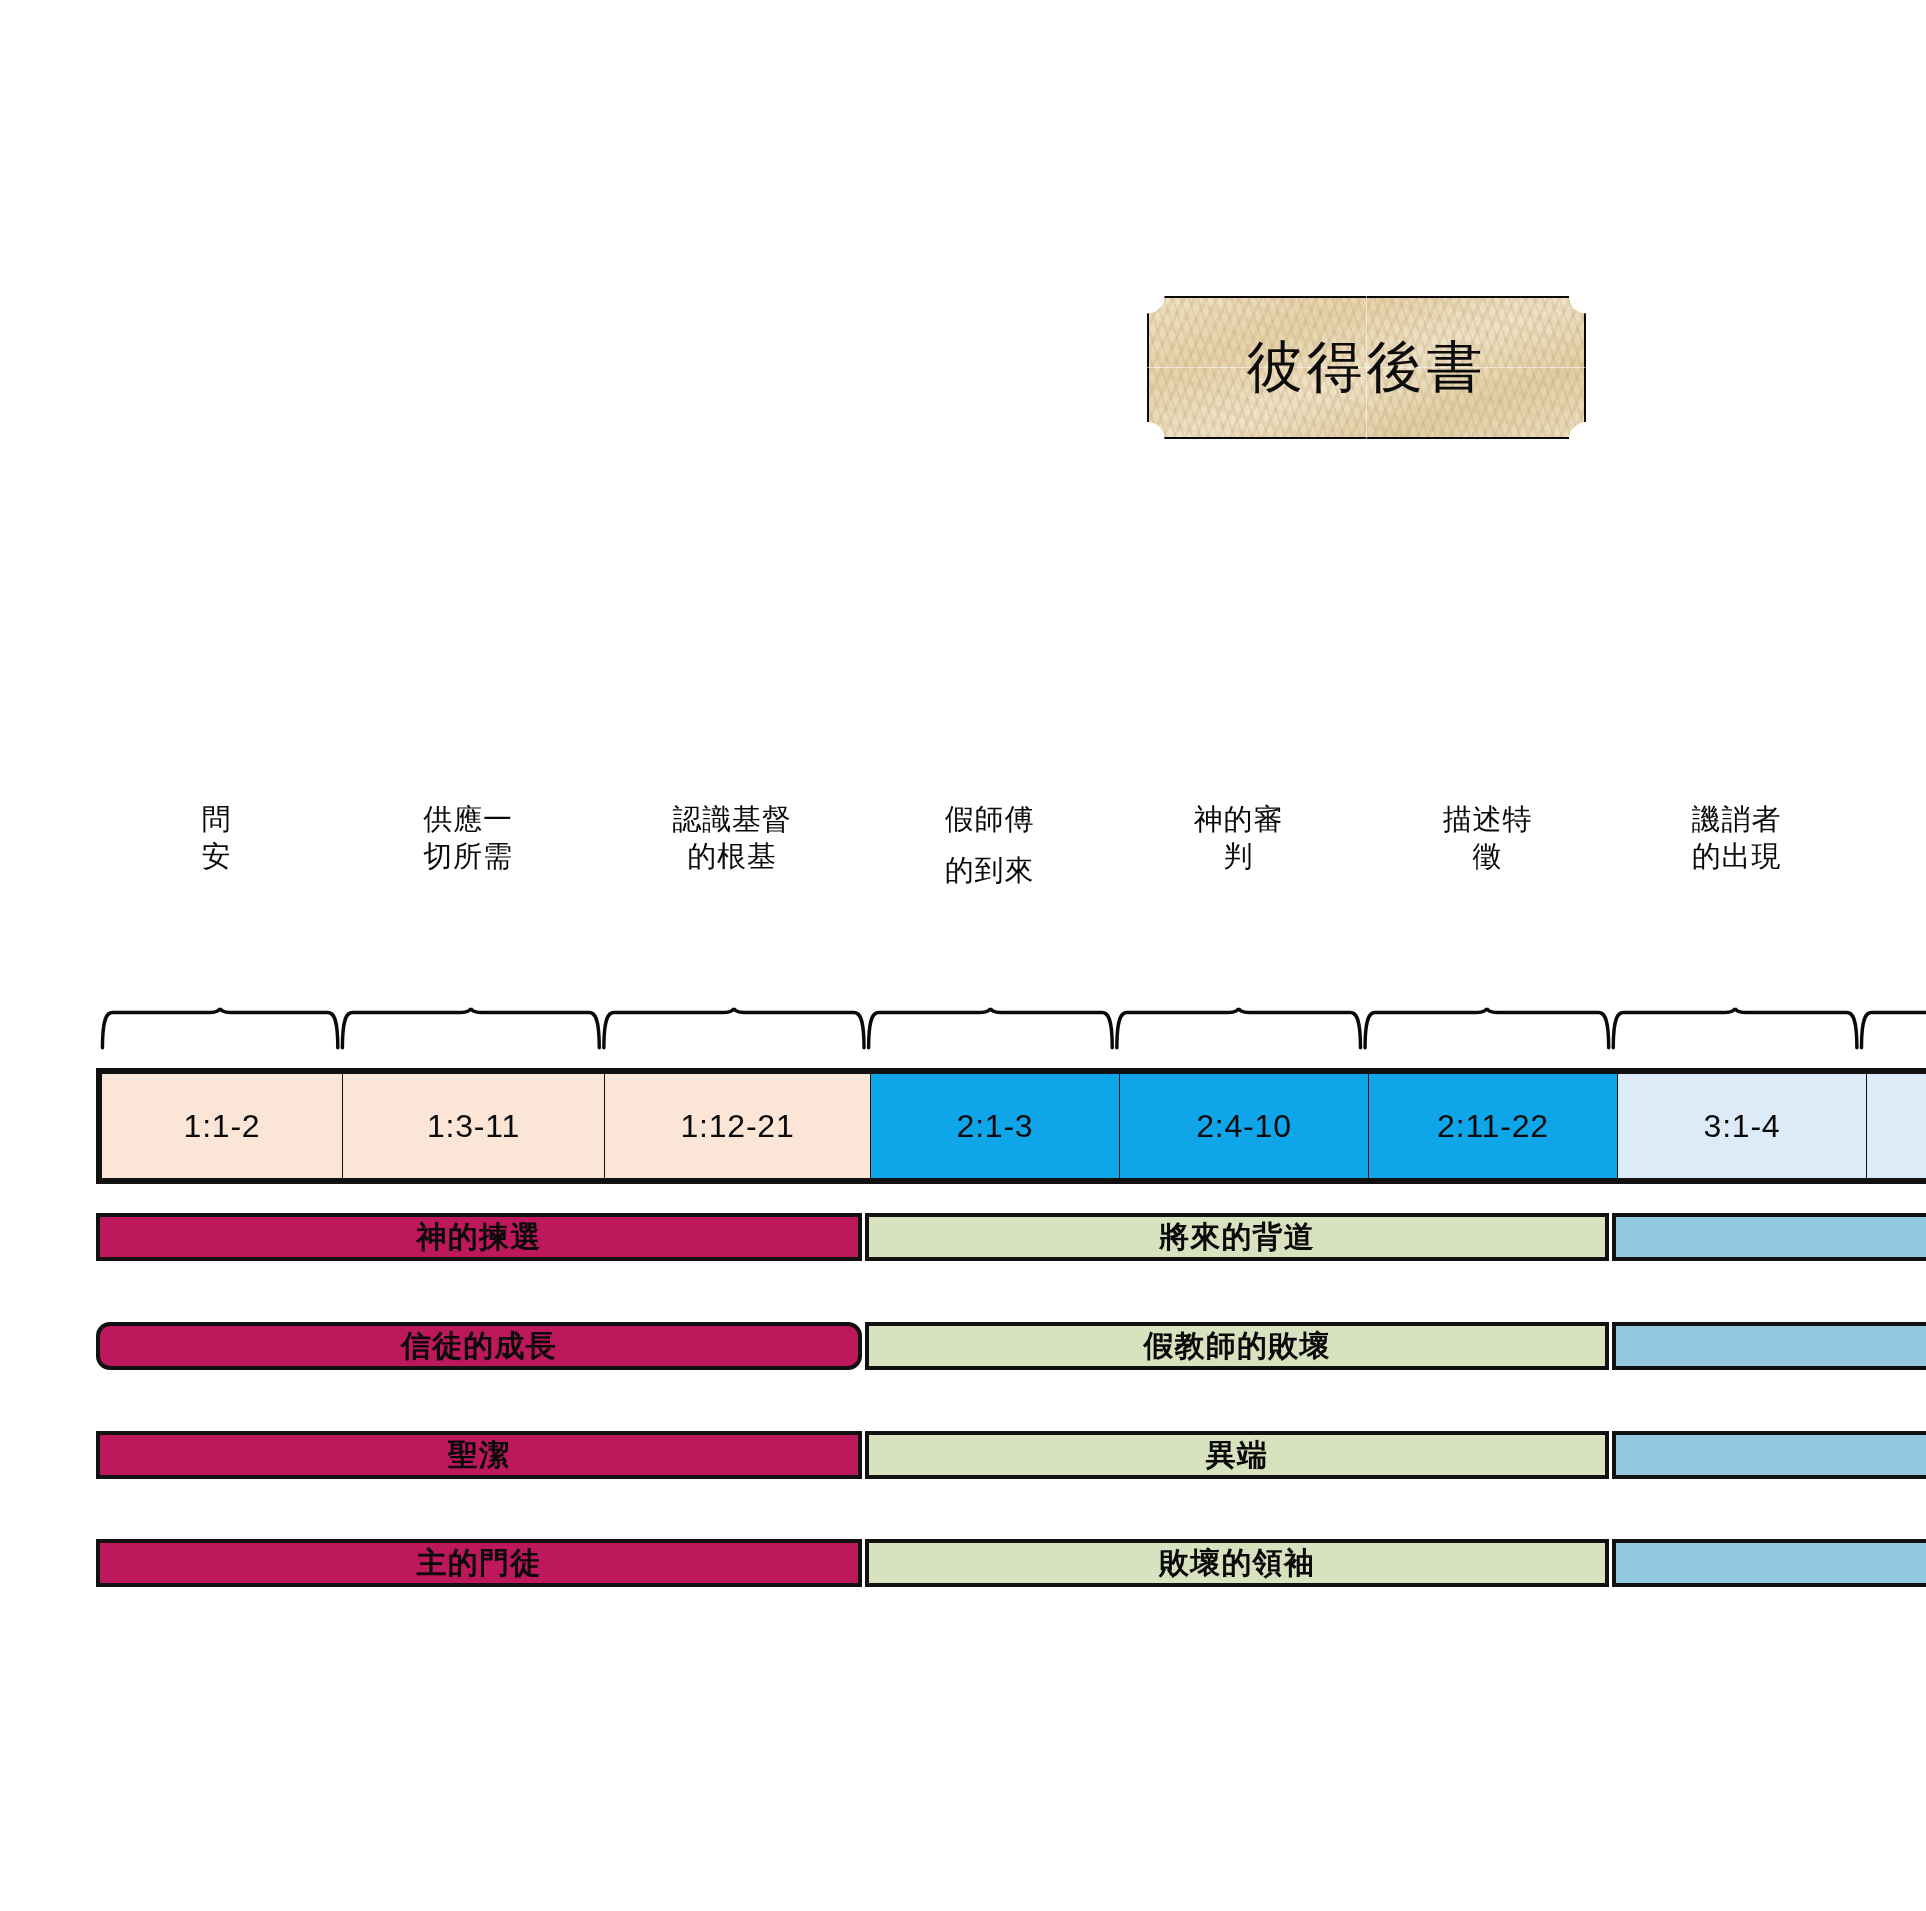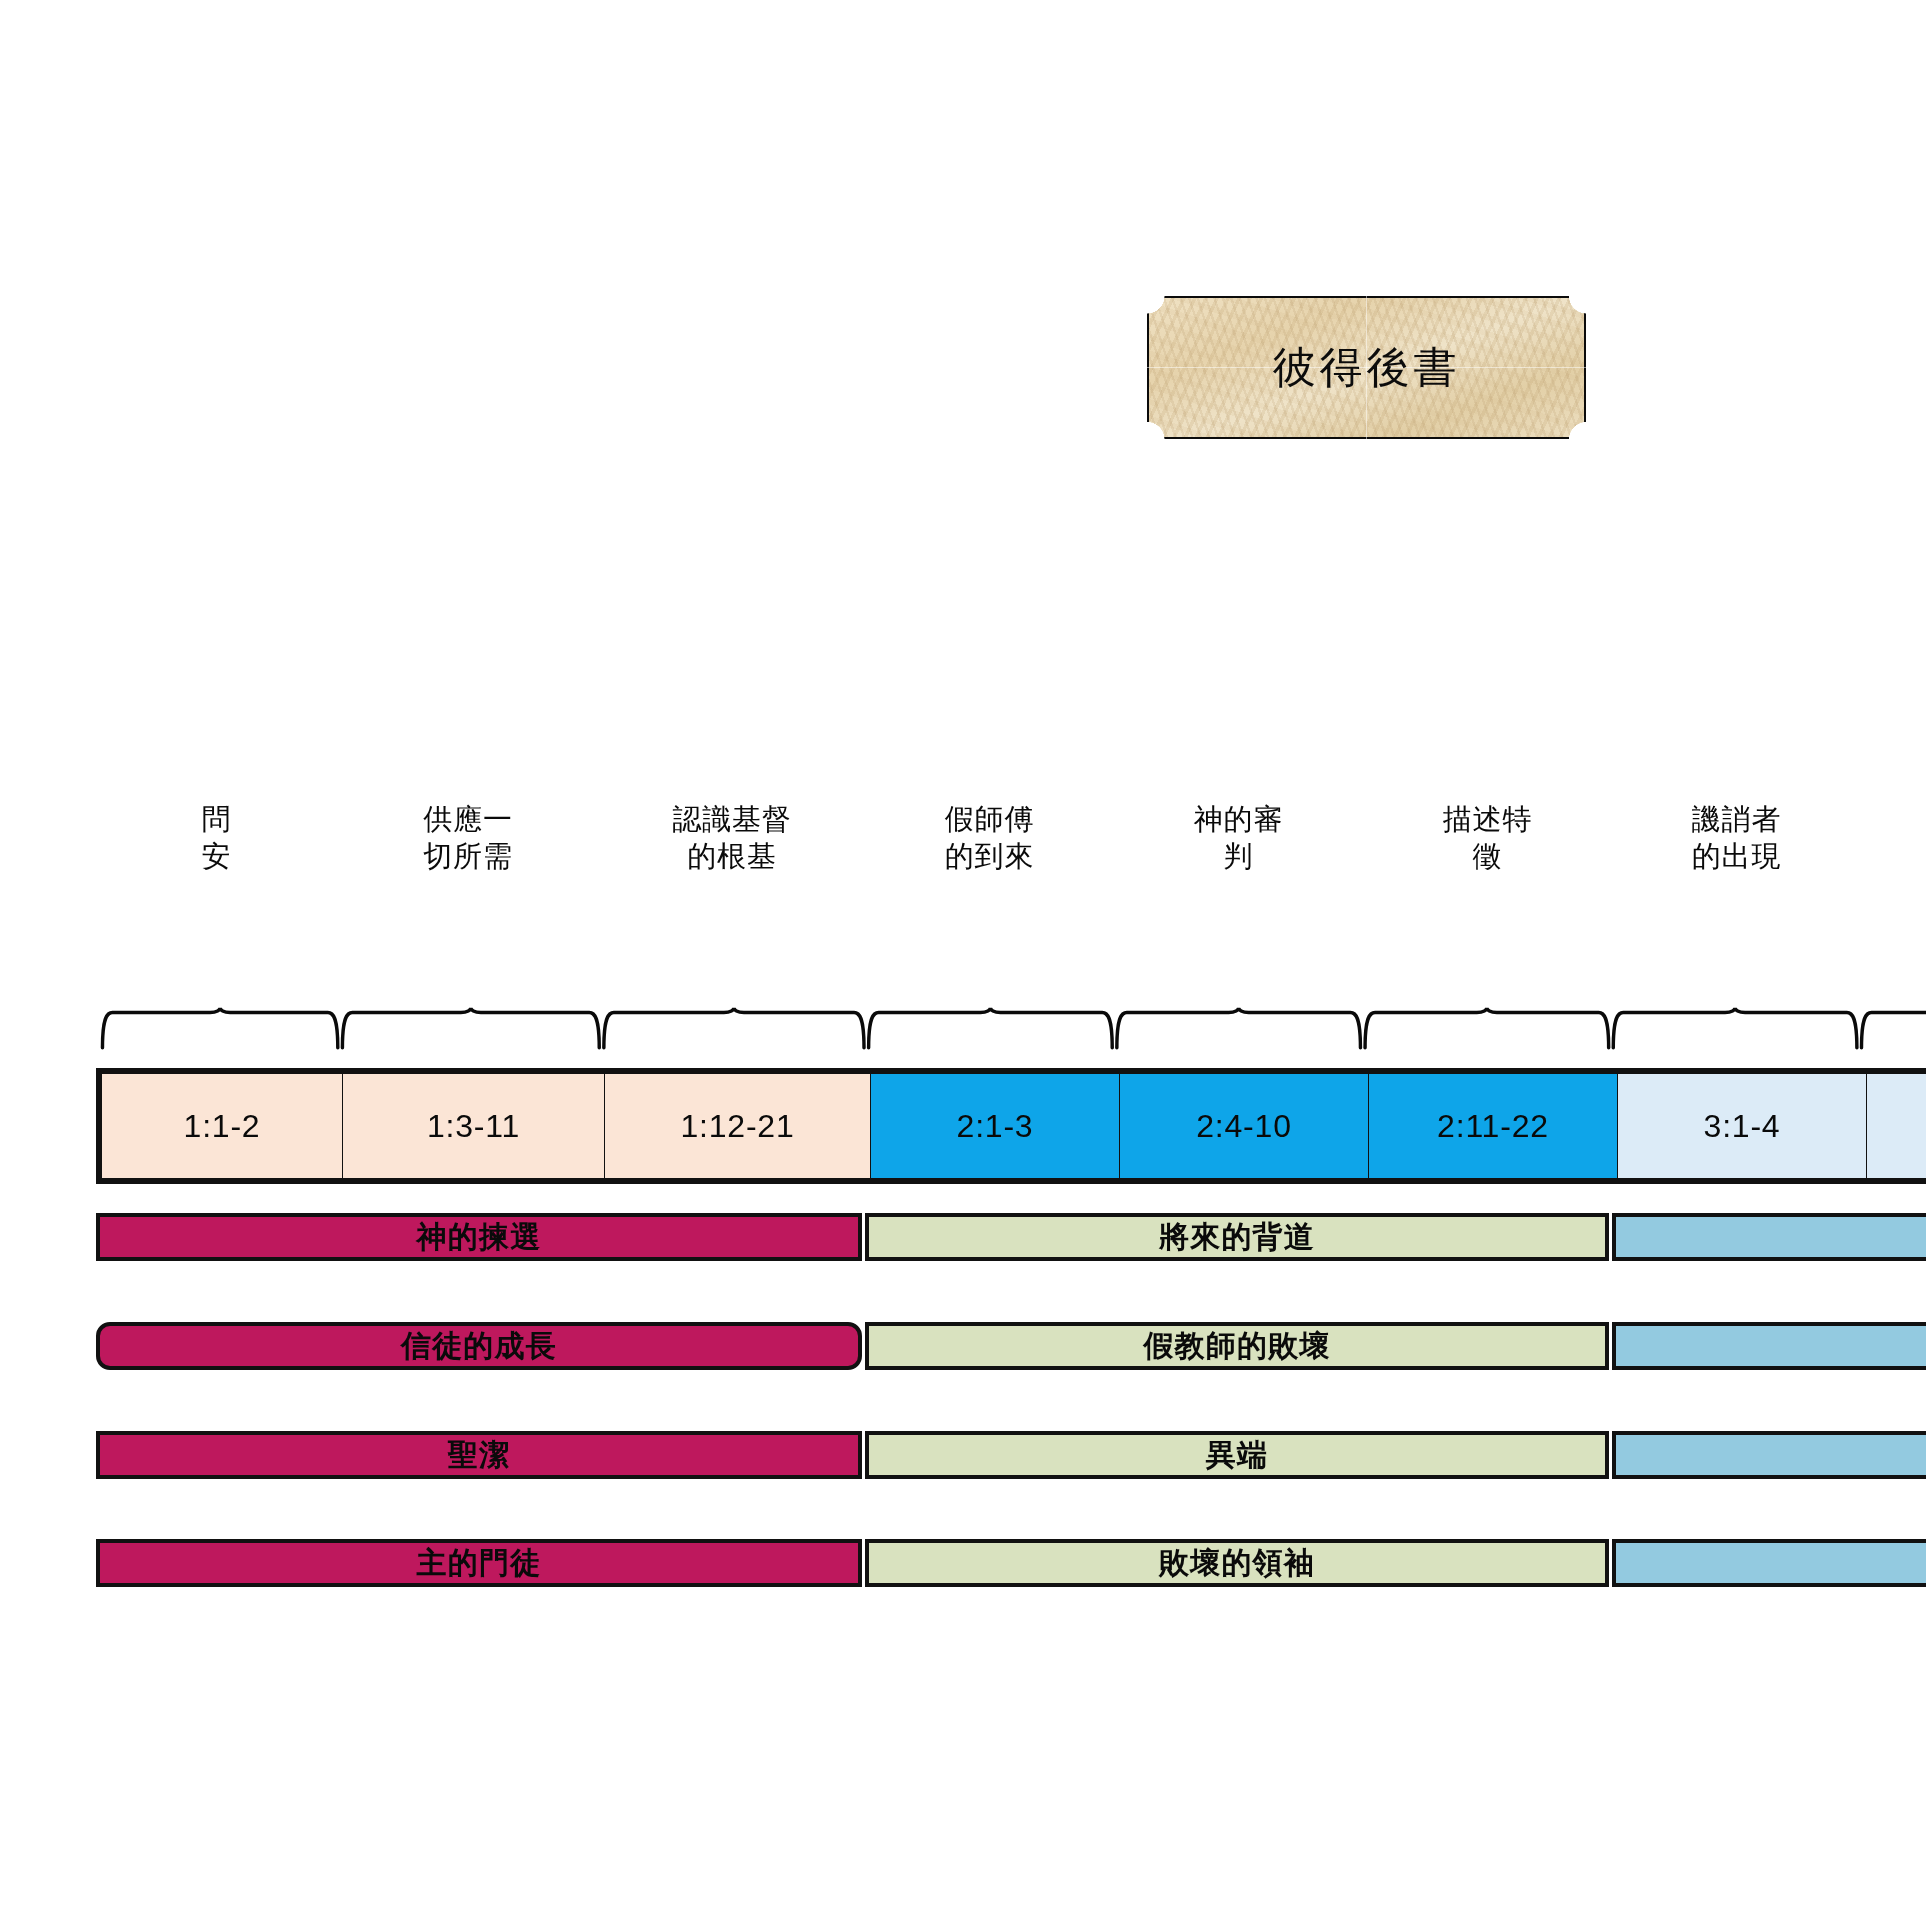--- a/index.html
+++ b/index.html
@@ -28,21 +28,21 @@
       radial-gradient(circle 17.7px at 0 100%, transparent 17.3px, #000 17.7px) bottom left/50% 50% no-repeat,
       radial-gradient(circle 17.7px at 100% 100%, transparent 17.3px, #000 17.7px) bottom right/50% 50% no-repeat;
             mask:
       radial-gradient(circle 17.7px at 0 0, transparent 17.3px, #000 17.7px) top left/50% 50% no-repeat,
       radial-gradient(circle 17.7px at 100% 0, transparent 17.3px, #000 17.7px) top right/50% 50% no-repeat,
       radial-gradient(circle 17.7px at 0 100%, transparent 17.3px, #000 17.7px) bottom left/50% 50% no-repeat,
       radial-gradient(circle 17.7px at 100% 100%, transparent 17.3px, #000 17.7px) bottom right/50% 50% no-repeat;
   }
   #book-title{
     position:absolute;inset:0;display:flex;align-items:center;justify-content:center;
-    font-size:43px;font-weight:400;color:#0c0c0c;letter-spacing:3.9px;
+    font-size:56px;font-weight:400;color:#0c0c0c;letter-spacing:3.9px;
   }
 
   
   #chart{position:absolute;left:0;top:0;width:2703px;height:1911px;}
 
   #headers-row{position:absolute;left:96px;top:801px;width:2512px;height:154px;display:flex;}
   .col-head{
     flex:0 0 auto;display:flex;flex-direction:column;align-items:center;justify-content:flex-start;
     font-size:29px;line-height:1.28;color:#0a0a0a;letter-spacing:0.8px;text-align:center;
   }
@@ -101,21 +101,21 @@
           <span>安</span>
         </div>
         <div class="col-head" style="width: 262px;">
           <span>供應一</span>
           <span>切所需</span>
         </div>
         <div class="col-head" style="width: 266px;">
           <span>認識基督</span>
           <span>的根基</span>
         </div>
-        <div class="col-head" style="width: 249px;">
+        <div class="col-head" style="width: 249px; gap: 14px;">
           <span>假師傅</span>
           <span>的到來</span>
         </div>
         <div class="col-head" style="width: 249px;">
           <span>神的審</span>
           <span>判</span>
         </div>
         <div class="col-head" style="width: 249px;">
           <span>描述特</span>
           <span>徵</span>

